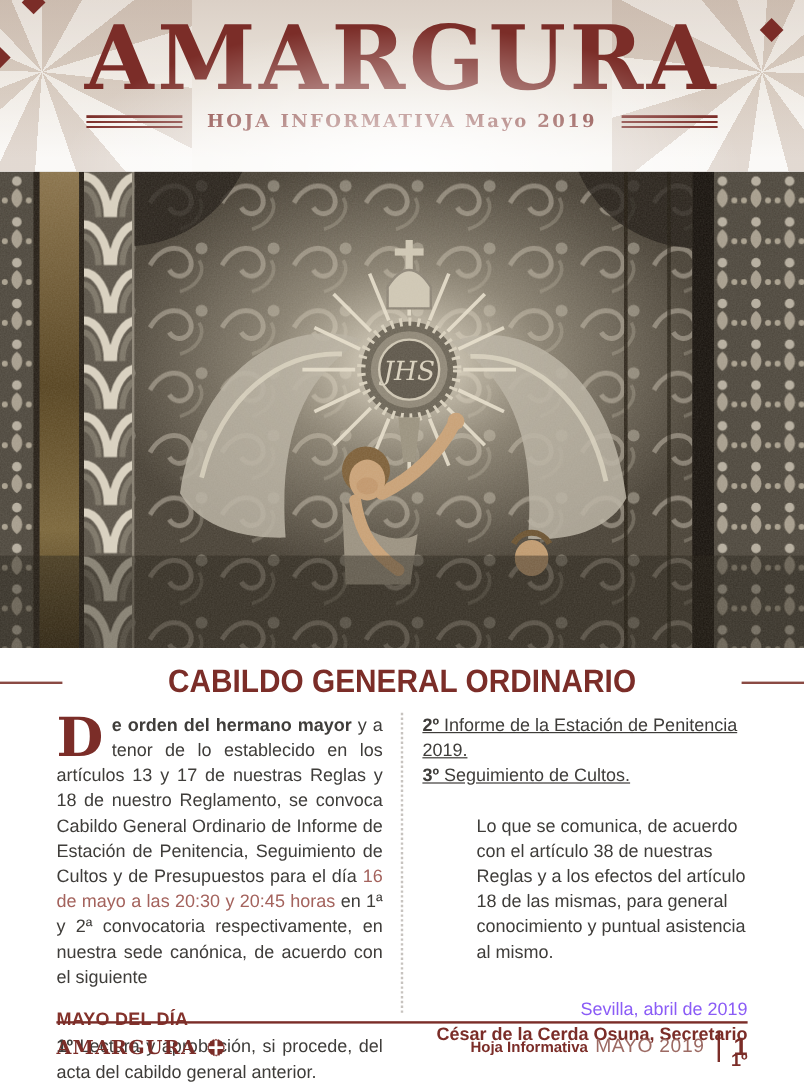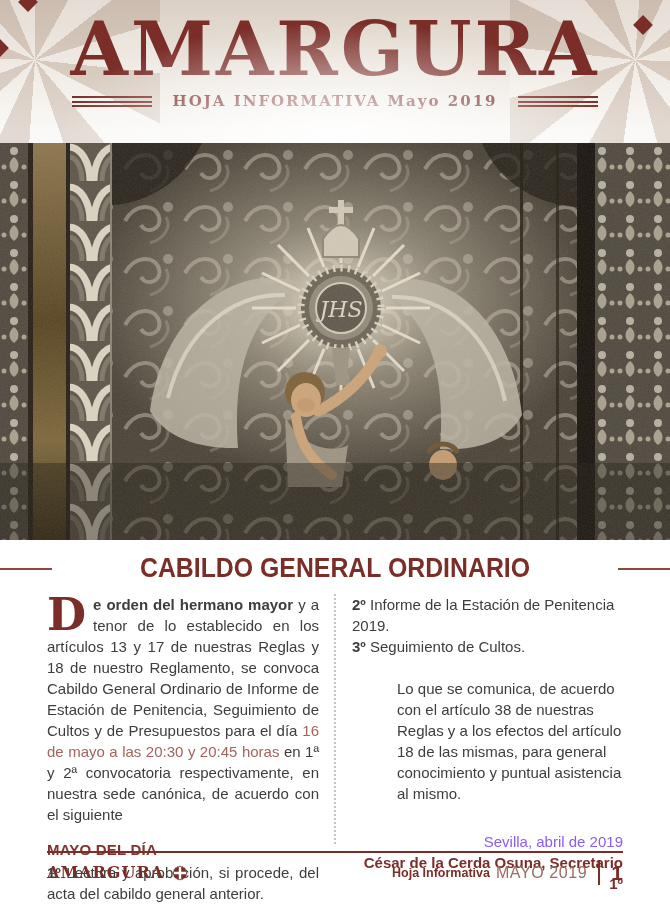--- a/index.html
+++ b/index.html
@@ -39,21 +39,21 @@
   .columns{display:flex;margin:10px 47px 0;height:250px;font-size:15px;line-height:21px;}
   .col-left{width:272px;padding-right:15px;text-align:justify;hyphens:auto;}
   .divider{border-left:2px dotted #c7c3bf;}
   .col-right{flex:1;padding-left:16px;display:flex;flex-direction:column;}
   p{margin:0;}
   .dropcap{float:left;font-family:"DejaVu Serif",serif;font-weight:bold;font-size:45px;
     line-height:36px;color:#7b2d28;margin:3px 7px 0 0;}
   .hl{color:#a4635d;}
   .agenda-h{margin:14px 0 2px;font-size:15px;font-weight:bold;color:#84322b;letter-spacing:.2px;}
   .agenda{list-style:none;margin:0;padding:0;}
-  .agenda li{margin:0;}
+  .agenda li{margin:0;text-decoration:underline;}
   .num{font-weight:bold;}
   .closing{margin-top:21px;margin-left:45px;}
   .signature{margin-top:27px;text-align:right;line-height:21px;}
   .sig-place{color:#8b5cf6;}
   .sig-name{color:#7b2d28;font-weight:bold;}
   
   .footer{position:absolute;left:47px;right:47px;top:851px;border-top:2px solid #7b2d28;
     padding-top:7px;display:flex;justify-content:space-between;align-items:center;}
   .brand{display:flex;align-items:center;gap:8px;color:#7b2d28;
     font-family:"DejaVu Serif",serif;font-weight:bold;font-size:16px;letter-spacing:1px;}

